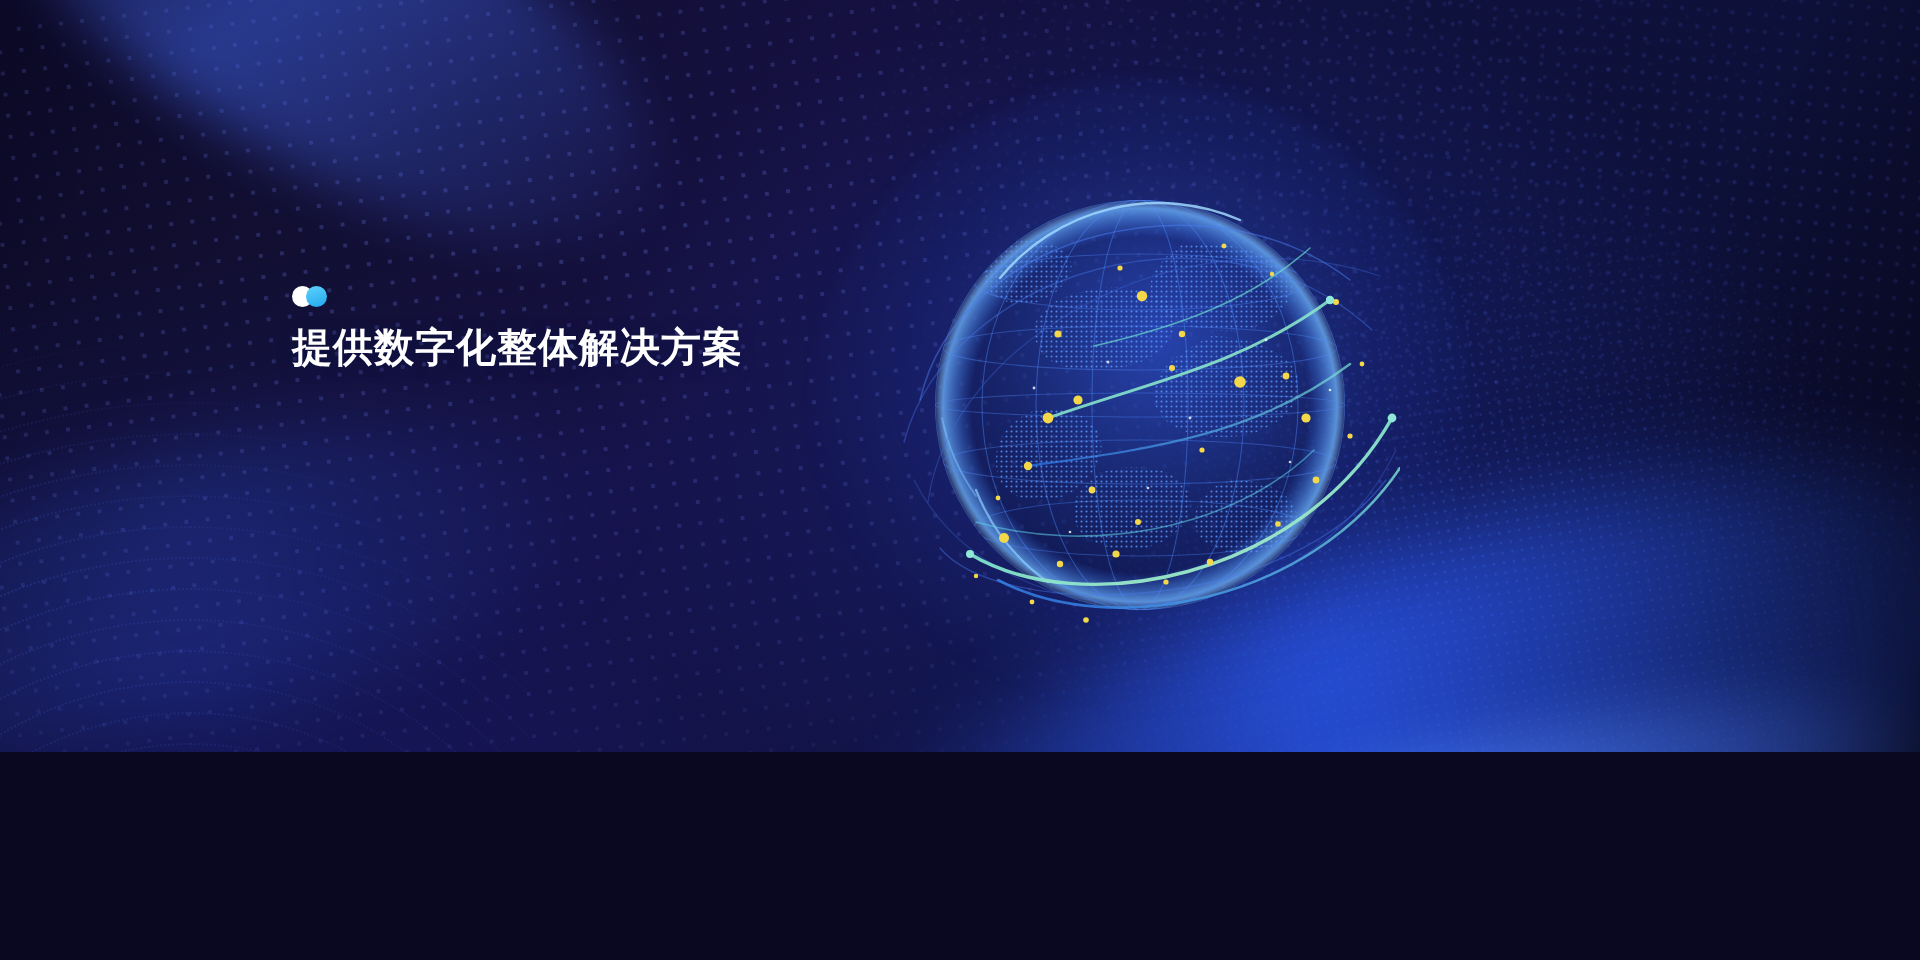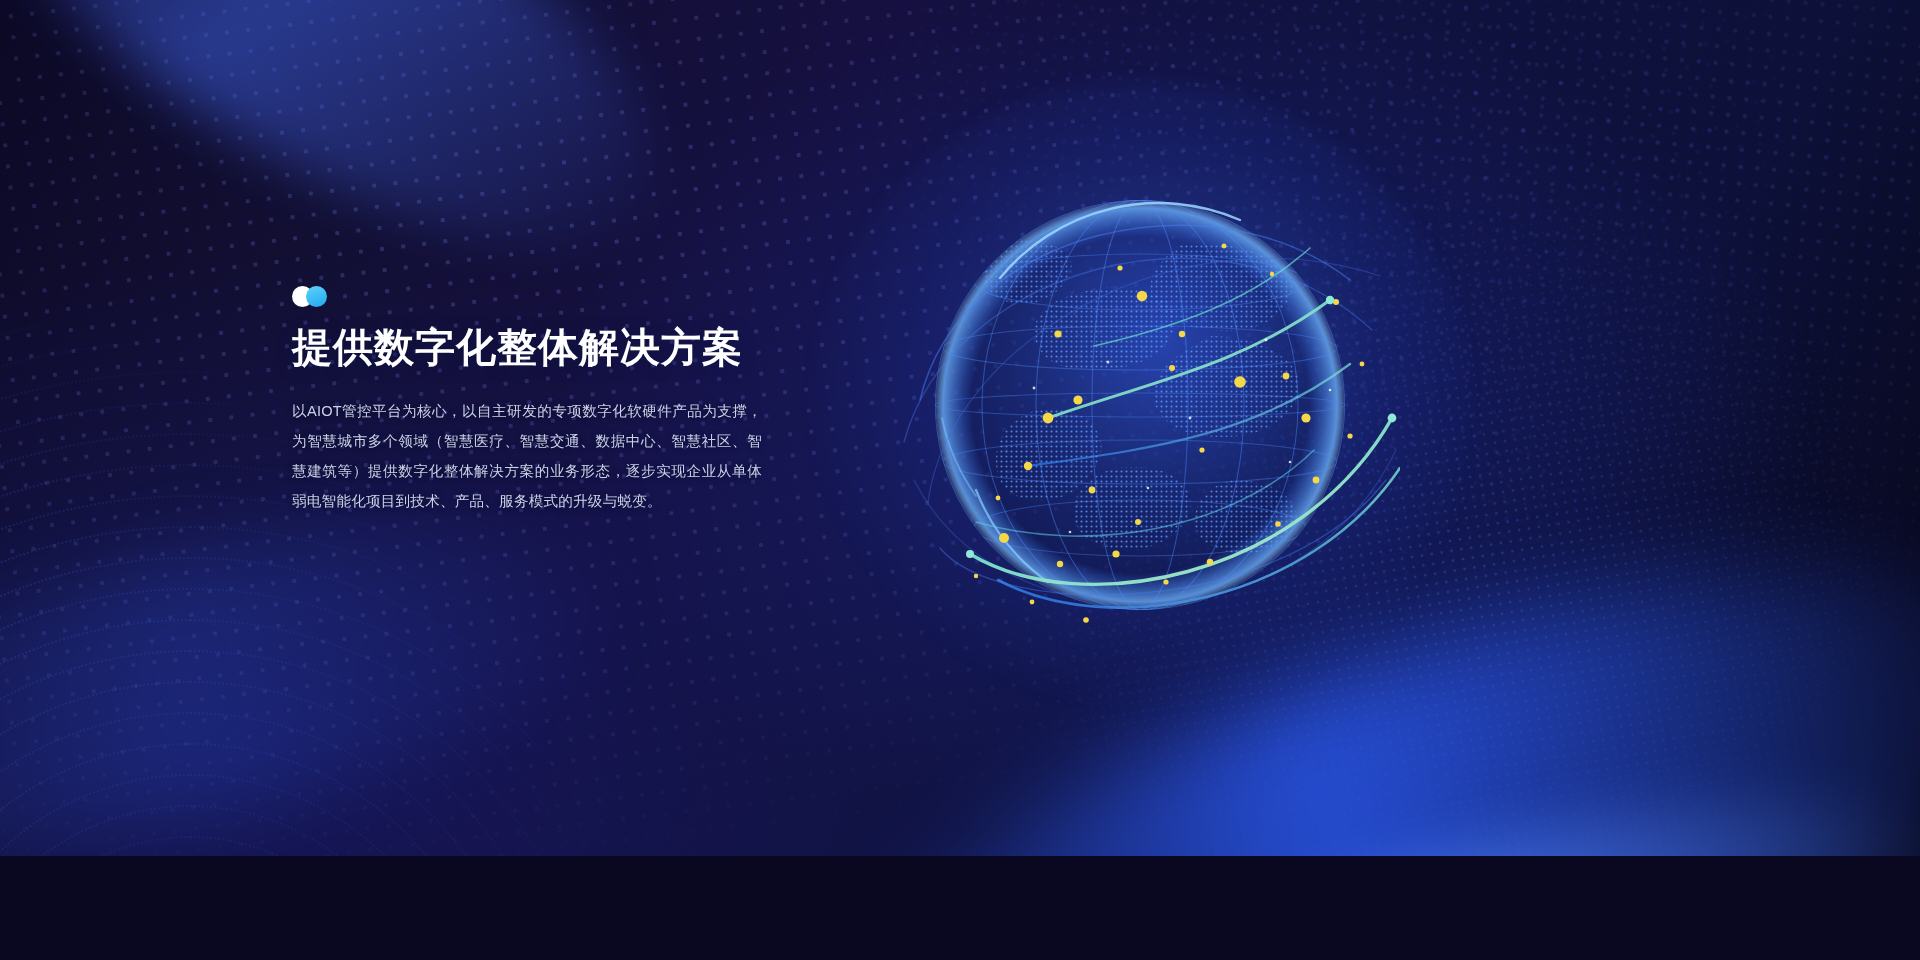--- a/index.html
+++ b/index.html
@@ -1,18 +1,18 @@
 <!DOCTYPE html>
 <html><head>
 <meta charset="utf-8">
 <style>
   html,body{margin:0;padding:0;background:#0a0720;}
   body{width:1920px;height:960px;overflow:hidden;font-family:"Liberation Sans","DejaVu Sans",sans-serif;}
 
-  #stage{position:relative;width:1920px;height:856px;overflow:hidden;
+  #stage{position:relative;width:1920px;height:752px;overflow:hidden;
     background:
       radial-gradient(ellipse 900px 620px at 1180px 420px, rgba(28,40,140,0.55) 0%, rgba(12,12,60,0.0) 70%),
       radial-gradient(ellipse 1100px 700px at 250px 760px, rgba(22,30,120,0.45) 0%, rgba(10,8,40,0) 72%),
       linear-gradient(118deg,#0c0926 0%, #120f33 18%, #151040 38%, #10123f 58%, #0d1038 78%, #070617 100%);
   }
 
   
   .dotgrid{position:absolute;inset:0;pointer-events:none;}
   .dotgrid.a{
     background-image:radial-gradient(circle, rgba(120,140,255,0.30) 1.6px, rgba(0,0,0,0) 2.0px);
@@ -283,16 +283,15 @@
       </g>
     </svg>
   </div>
 
   <div class="content">
     <div class="badge">
       <span class="c1"></span>
       <span class="c2"></span>
     </div>
     <h1 class="headline">提供数字化整体解决方案</h1>
-    <p class="body">以AIOT管控平台为核心，以自主研发的专项数字化软硬件产品为支撑，为智慧城市多个领域（智慧医疗、智慧交通、数据中心、智慧社区、智慧建筑等）提供数字化整体解决方案的业务形态，逐步实现企业从单体弱电智能化项目到技术、产品、服务模式的升级与蜕变。</p>
   </div>
 
 </div>
 
 </body></html>

